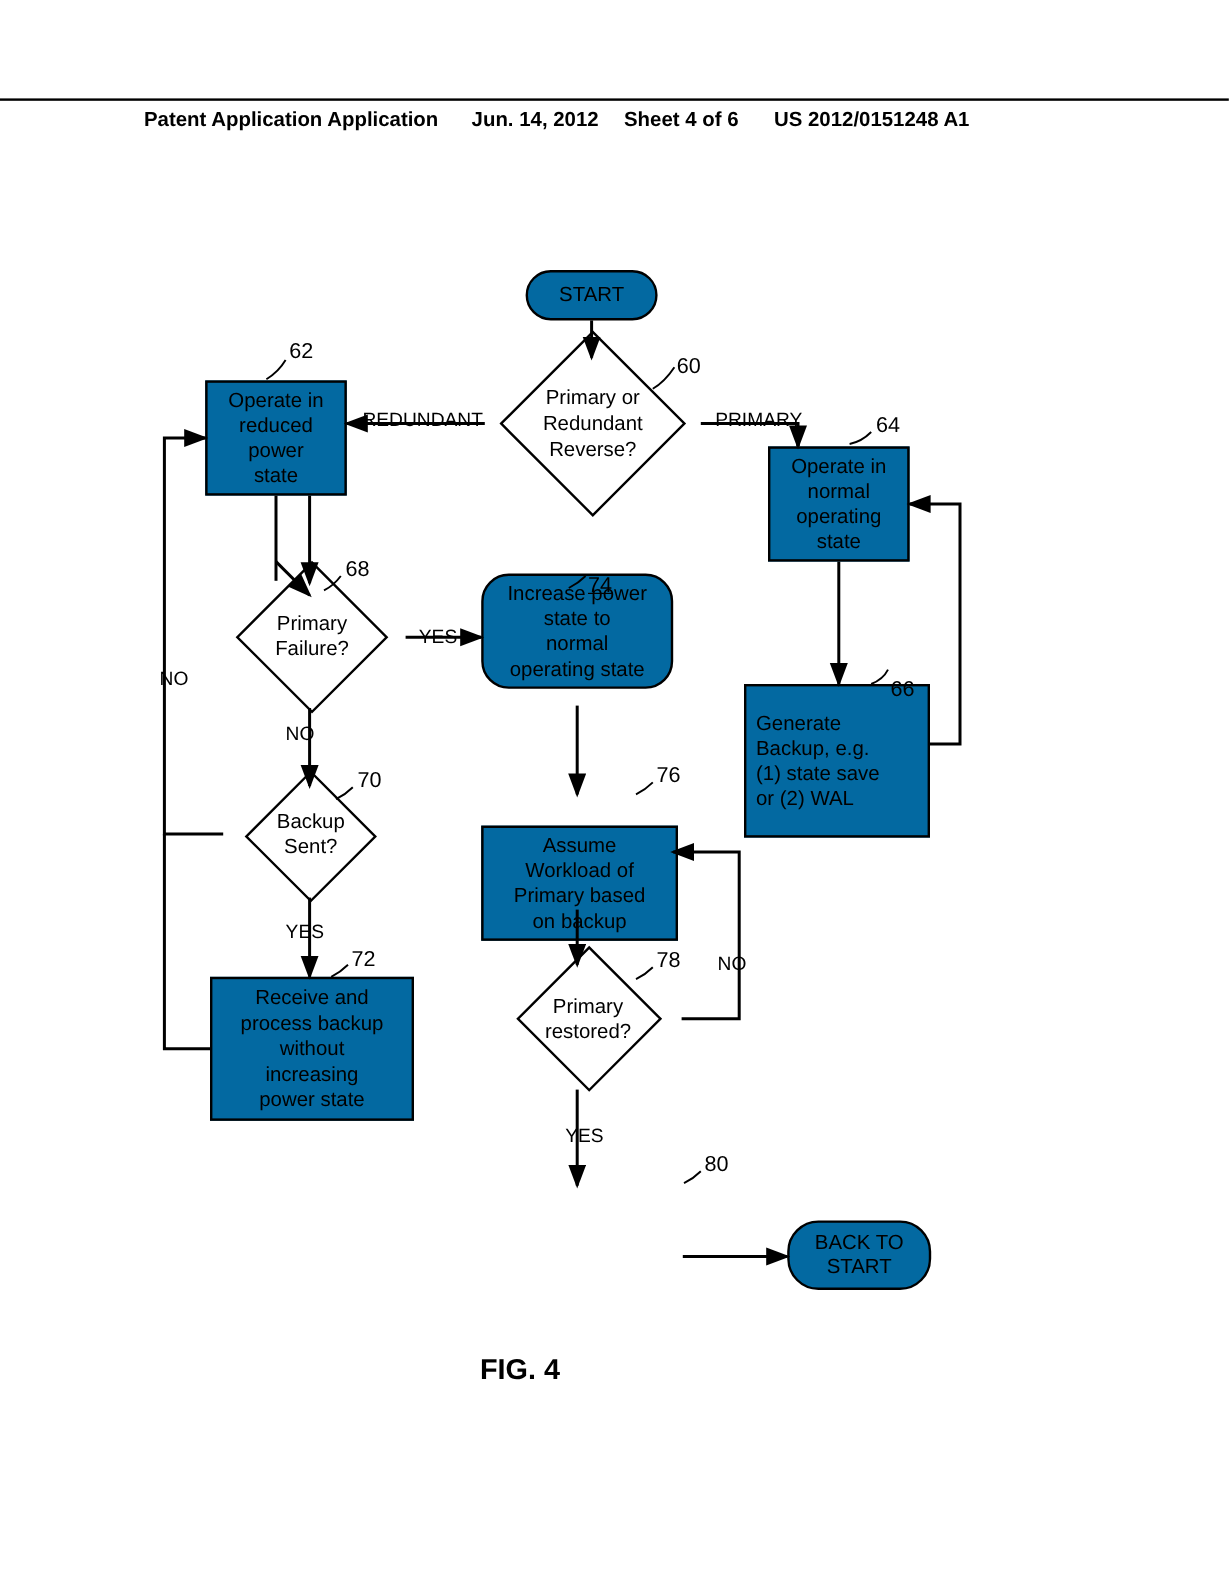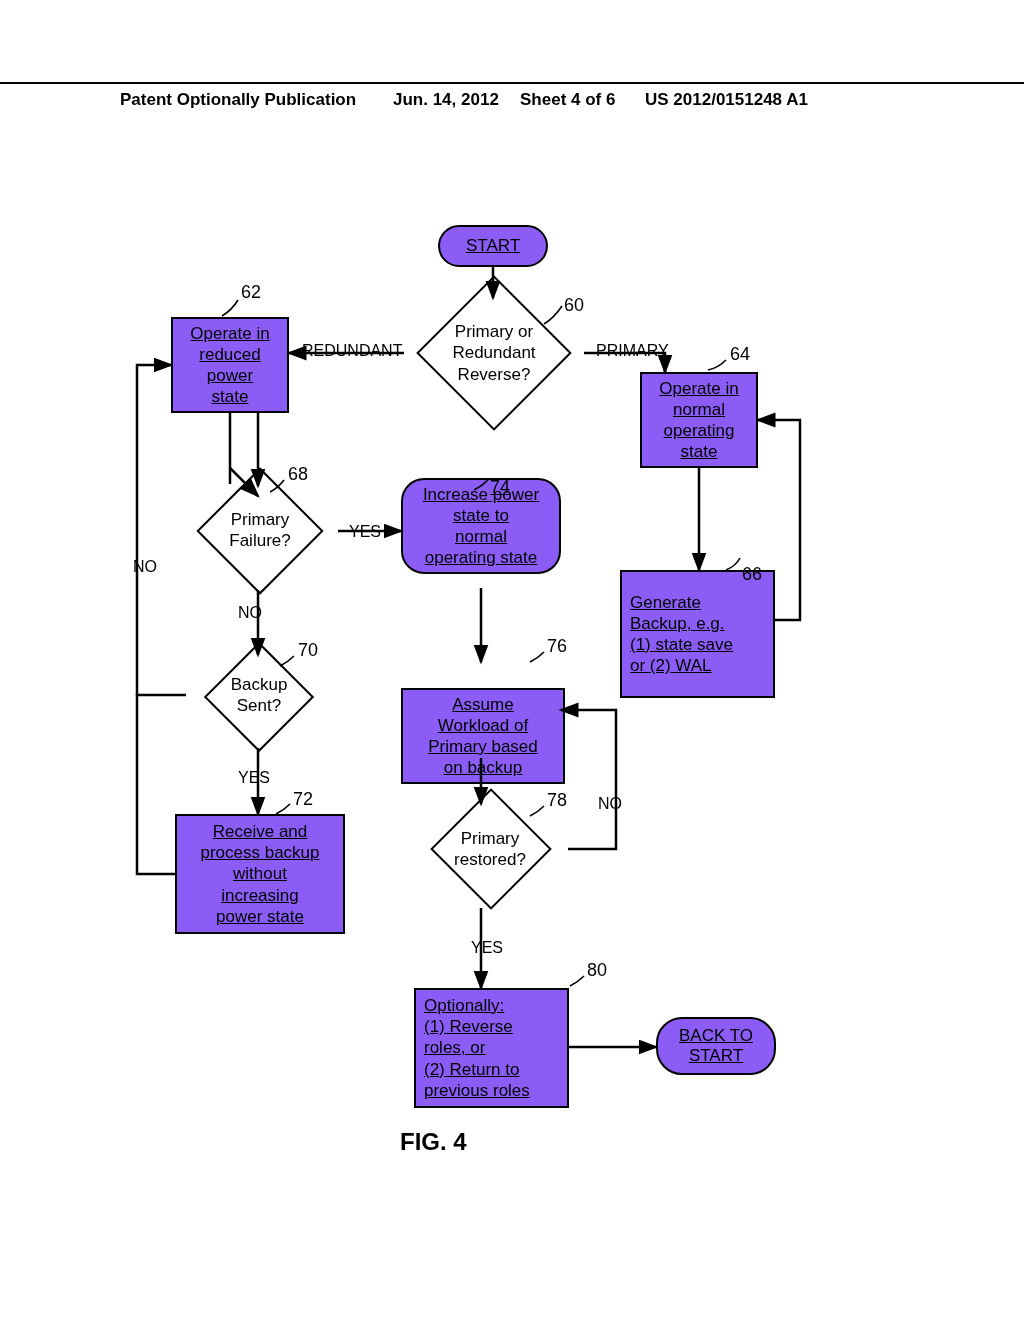--- a/index.html
+++ b/index.html
@@ -24,22 +24,21 @@
   .header span.right  { position: absolute; left: 645px; }
 
   .canvas { position: absolute; left: 0; top: 0; width: 1024px; height: 1320px; }
 
   .node {
     position: absolute;
     display: flex;
     align-items: center;
     justify-content: center;
     text-align: center;
-    background: #8b5cf6;
-    text-decoration: underline;
+    background: #0369a1;
   }
   .term {       
     border: 2.5px solid #000;
     border-radius: 26px;
     font-family: Arial, sans-serif;
     font-size: 17px;
     padding: 4px 14px;
     white-space: pre-line;
   }
   .rect {       
@@ -86,21 +85,21 @@
   }
 
   svg.wires { position:absolute; left:0; top:0; width:1024px; height:1320px; pointer-events:none; }
   .wire { stroke:#000; stroke-width:2.5; fill:none; }
   .lead { stroke:#000; stroke-width:1.6; fill:none; }
 </style>
 </head>
 <body>
 
 <div class="header">
-  <span class="left">Patent Optionally Publication</span>
+  <span class="left">Patent Application Application</span>
   <span class="center" style="left:393px">Jun. 14, 2012</span>
   <span class="center" style="left:520px">Sheet 4 of 6</span>
   <span class="right">US 2012/0151248 A1</span>
 </div>
 
 <div class="canvas">
 
   <div class="node term" style="left:438px; top:225px; width:110px; height:42px;">START</div>
 
   <div class="diamond-wrap" style="left:402px; top:291px; width:184px; height:124px;">
@@ -152,25 +151,20 @@
 Workload of
 Primary based
 on backup</div>
 
   <div class="diamond-wrap" style="left:410px; top:790px; width:160px; height:118px;">
     <div class="diamond" style="left:38px; top:16px; width:86px; height:86px;"></div>
     <div class="diamond-text">Primary
 restored?</div>
   </div>
 
-  <div class="node rect leftalign" style="left:414px; top:988px; width:155px; height:120px;">Optionally:
-(1)  Reverse
-roles, or
-(2)  Return to
-previous roles</div>
 
   <div class="node term" style="left:656px; top:1017px; width:120px; height:58px;">BACK TO
 START</div>
 
   <div class="label" style="left:302px; top:342px;">REDUNDANT</div>
   <div class="label" style="left:596px; top:342px;">PRIMARY</div>
   <div class="label" style="left:349px; top:523px;">YES</div>
   <div class="label" style="left:238px; top:604px;">NO</div>
   <div class="label" style="left:133px; top:558px;">NO</div>
   <div class="label" style="left:238px; top:769px;">YES</div>

